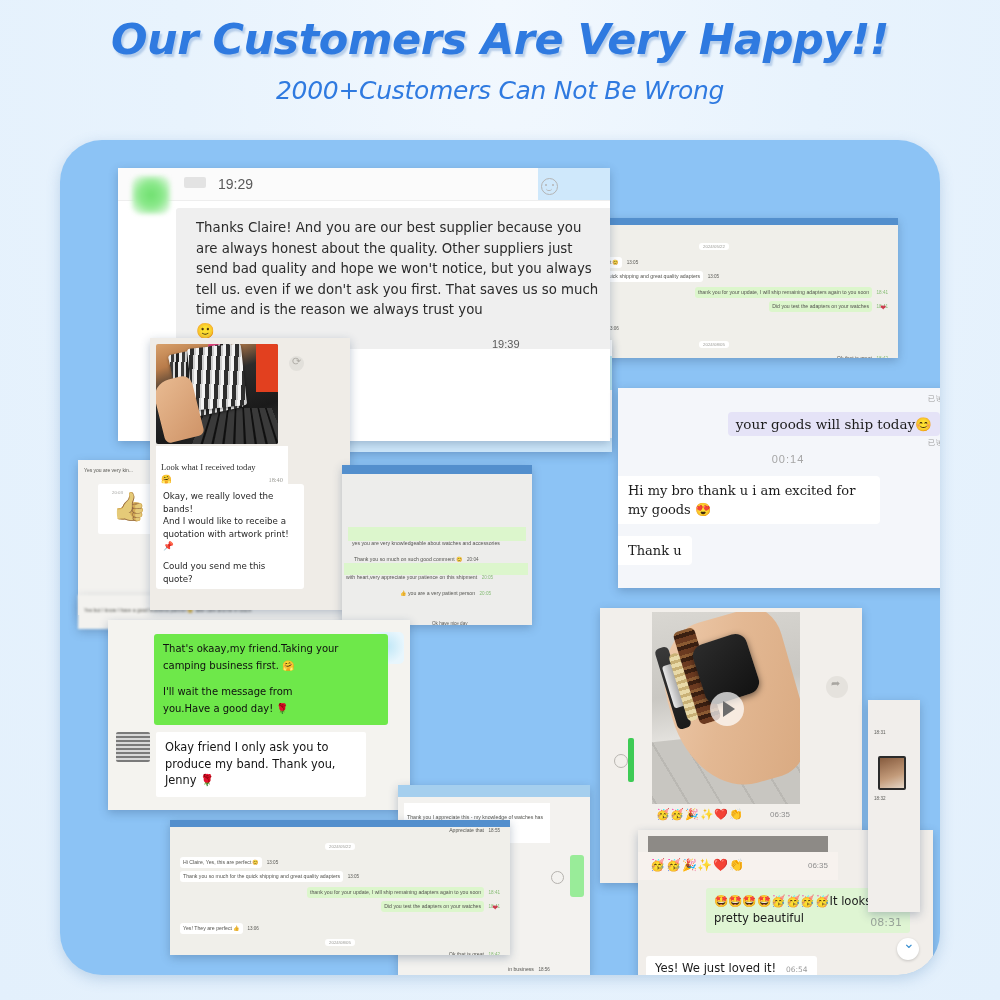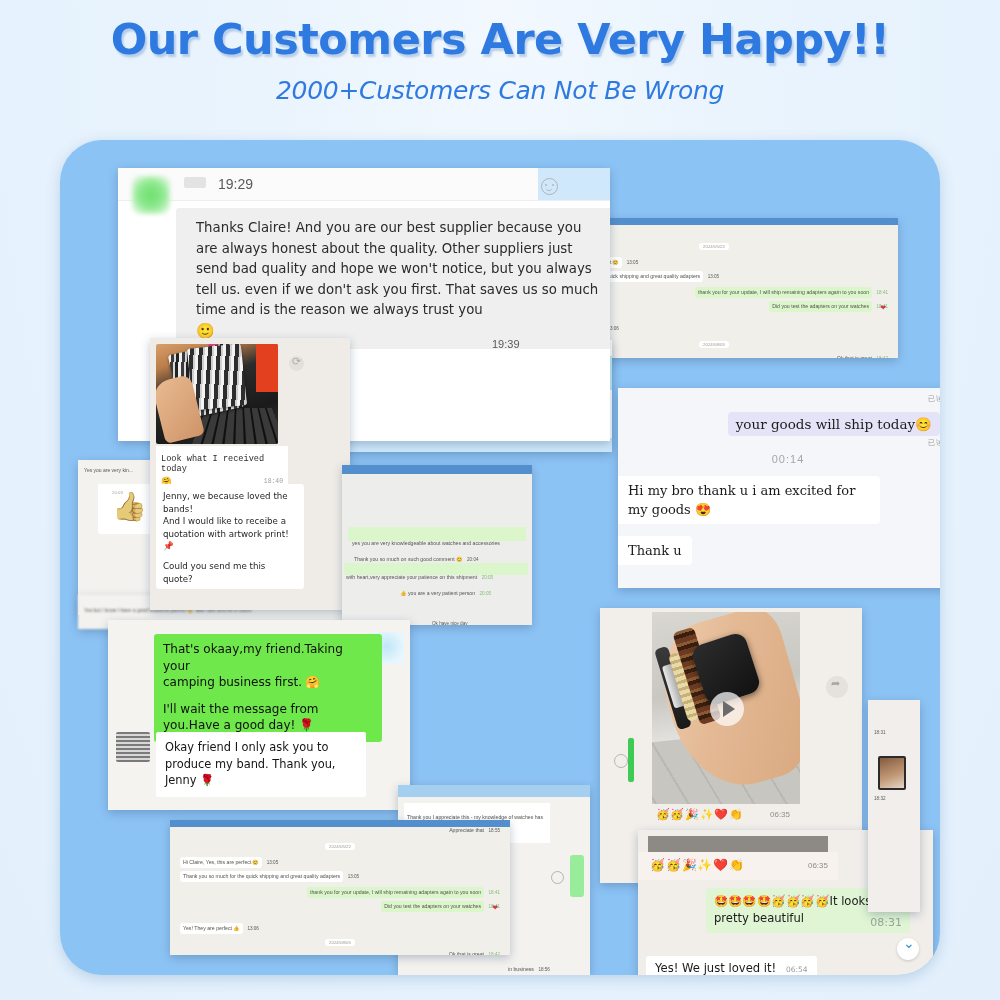--- a/index.html
+++ b/index.html
@@ -11,21 +11,21 @@
   }
   .bg{
     position:absolute;inset:0;
     background:
       radial-gradient(ellipse at 50% 0%, #f2f8fe 0%, #e8f3fd 45%, #e3f0fc 100%);
   }
   
   .header{position:absolute;left:0;top:14px;width:1000px;text-align:center;}
   .title{
     font-family:"DejaVu Sans",sans-serif;
-    font-weight:bold;
+    font-style:italic;font-weight:bold;
     font-size:43px;letter-spacing:-0.5px;
     color:#2f7ae0;
     text-shadow:2px 3px 2px rgba(120,160,210,.45);
   }
   .subtitle{
     margin-top:12px;
     font-family:"DejaVu Sans",sans-serif;
     font-style:italic;
     font-size:25px;color:#2f7ae0;letter-spacing:-0.3px;
   }
@@ -112,21 +112,21 @@
   .photo .kb{position:absolute;left:44px;bottom:0;width:78px;height:40px;
     background:repeating-linear-gradient(90deg,#3a3a3a 0 7px,#101010 7px 9px),
                repeating-linear-gradient(0deg,#3a3a3a 0 7px,#111 7px 9px);
     transform:perspective(40px) rotateX(22deg);}
   .photo .red{position:absolute;right:0;top:0;width:22px;height:48px;background:#e2401f;}
   .photo .pink{position:absolute;left:52px;top:0;width:14px;height:18px;background:#e0427a;border-radius:2px;}
   .refresh-ic{position:absolute;left:139px;top:18px;width:15px;height:15px;border-radius:50%;background:#e2e0db;}
   .refresh-ic:after{content:"⟳";position:absolute;left:3px;top:-1px;font-size:11px;color:#aeaba5;}
   #card-quote .cap{
     position:absolute;left:6px;top:108px;width:122px;background:#fff;border-radius:0 0 3px 3px;
-    padding:8px 5px 3px 5px;font-family:Liberation Mono, monospace;font-size:8.6px;color:#2b2b2b;
+    padding:16px 5px 3px 5px;font-family:Liberation Serif, serif;font-size:8.6px;color:#2b2b2b;
   }
   #card-quote .cap .row2{margin-top:2px;display:flex;justify-content:space-between;align-items:center;}
   #card-quote .cap .row2 .tm{font-size:6.4px;color:#9c9c97;}
   #card-quote .qbub{
     position:absolute;left:6px;top:146px;width:134px;background:#fff;border-radius:3px;
     padding:6px 7px 4px 7px;font-family:"DejaVu Sans",sans-serif;font-size:8.7px;line-height:12.6px;color:#262626;
   }
   #card-quote .qbub ul{margin:3px 0 0 0;padding-left:8px;list-style:none;}
   #card-quote .qbub li:before{content:"· ";}
   #card-quote .qbub .tail{margin-top:7px;}
@@ -148,21 +148,21 @@
   #card-goods .meta{position:absolute;right:14px;font-size:7px;color:#9a9a9a;letter-spacing:1px;}
   #card-goods .ctr-time{position:absolute;left:50%;transform:translateX(-50%);top:65px;font-size:11px;color:#a6a6a6;letter-spacing:1px;}
   #card-goods .bub-w{
     position:absolute;left:0;background:#fff;border-radius:0 4px 4px 0;padding:5px 10px;
     font-family:"DejaVu Serif",serif;font-size:13px;line-height:19px;color:#1c1c1c;
   }
   
   #card-camp{left:48px;top:480px;width:302px;height:190px;background:#f4f3ef;}
   #card-camp .greenb{
     position:absolute;left:46px;top:14px;width:205px;background:#6ee84a;border-radius:3px;
-    padding:7px 14px 8px 9px;font-family:"DejaVu Sans",sans-serif;font-size:12px;line-height:16.5px;color:#0f0f0f;
+    padding:7px 20px 8px 9px;font-family:"DejaVu Sans",sans-serif;font-size:10px;line-height:16.5px;color:#0f0f0f;
   }
   #card-camp .stickr{position:absolute;right:6px;top:12px;width:34px;height:32px;
     background:radial-gradient(circle at 50% 45%,#bfe7f7,#e8f6fd 70%);border-radius:5px;filter:blur(.5px);}
   #card-camp .av2{position:absolute;left:8px;top:112px;width:34px;height:30px;
     background:repeating-linear-gradient(0deg,#7a7a7a 0 2px,#d8d8d8 2px 4px);border-radius:2px;filter:blur(.4px);}
   #card-camp .whiteb{
     position:absolute;left:48px;top:112px;width:192px;background:#fff;border-radius:2px;
     padding:7px 9px 8px 9px;font-family:"DejaVu Sans",sans-serif;font-size:11.4px;line-height:16.5px;color:#141414;
   }
   
@@ -333,21 +333,21 @@
     </div>
     <div class="refresh-ic"></div>
     <div class="cap">
       <div>Look what I received today</div>
       <div class="row2">
         <span>🤗</span>
         <span class="tm">18:40</span>
       </div>
     </div>
     <div class="qbub">
-      <div>Jenny, we because loved the bands!</div>
+      <div>Okay, we really loved the bands!</div>
       <div>And I would like to receibe a</div>
       <div>quotation with artwork print! 📌</div>
       <div class="tail">Could you send me this quote?</div>
 
     </div>
   </div>
 
   <div class="card" id="card-goods">
     <div class="meta" style="top:6px;">已读</div>
     <div class="bub-purple">your goods will ship today😊</div>

